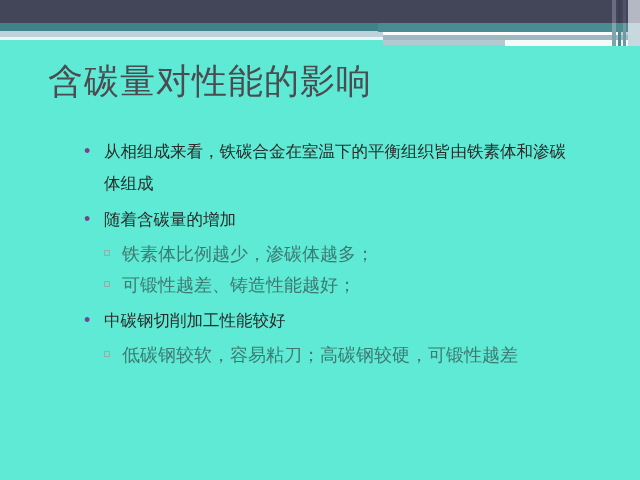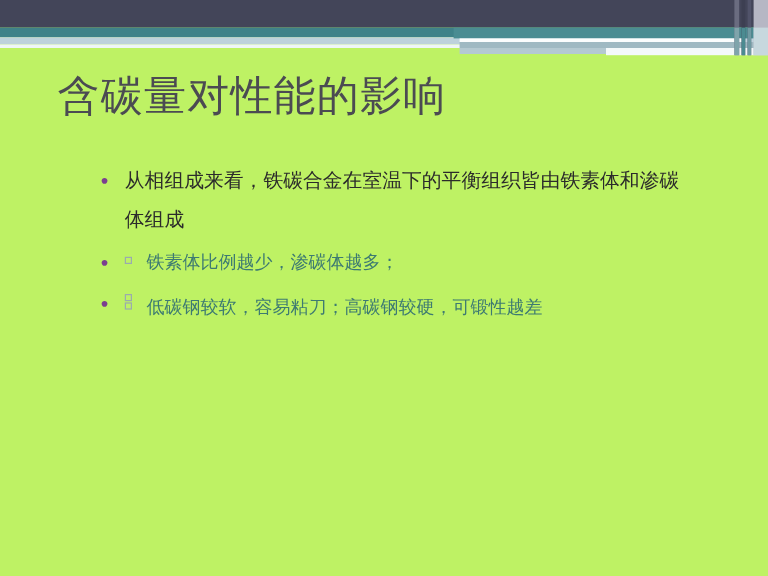--- a/index.html
+++ b/index.html
@@ -11,21 +11,21 @@
     height: 480px;
     background: #ffffff;
     font-family: "Liberation Sans", "DejaVu Sans", sans-serif;
     overflow: hidden;
   }
 
   .slide {
     position: relative;
     width: 640px;
     height: 480px;
-    background: #bef264;
+    background: #5eead4;
     overflow: hidden;
   }
 
   
   .deco {
     position: absolute;
     top: 0;
     left: 0;
     width: 640px;
     height: 60px;
@@ -163,21 +163,21 @@
     color: #7b3f8f;
     font-size: 18px;
     line-height: 32px;
   }
 
   .lvl2 {
     position: relative;
     padding-left: 122px;
     padding-right: 44px;
     color: #3d7a72;
-    font-size: 15px;
+    font-size: 18px;
     line-height: 31px;
     margin-bottom: 0px;
   }
   .lvl2 .marker {
     position: absolute;
     left: 104px;
     top: 11px;
     width: 6px;
     height: 6px;
     border: 1px solid #9aabae;
@@ -219,36 +219,42 @@
 
   <div class="body">
 
     <div class="lvl1">
       <span class="marker">•</span>
       <span>从相组成来看，铁碳合金在室温下的平衡组织皆由铁素体和渗碳体组成</span>
     </div>
 
     <div class="lvl1">
       <span class="marker">•</span>
+      <span>随着含碳量的增加</span>
     </div>
 
     <div class="lvl2">
       <span class="marker"></span>
       <span>铁素体比例越少，渗碳体越多；</span>
     </div>
 
     <div class="lvl2">
       <span class="marker"></span>
     </div>
 
+    <div class="lvl2">
+      <span class="marker"></span>
+      <span>可锻性越差、铸造性能越好；</span>
+    </div>
 
     <div class="spacer-sm"></div>
 
     <div class="lvl1">
       <span class="marker">•</span>
+      <span>中碳钢切削加工性能较好</span>
     </div>
 
     <div class="lvl2">
       <span class="marker"></span>
       <span>低碳钢较软，容易粘刀；高碳钢较硬，可锻性越差</span>
     </div>
 
   </div>
 </div>
 

